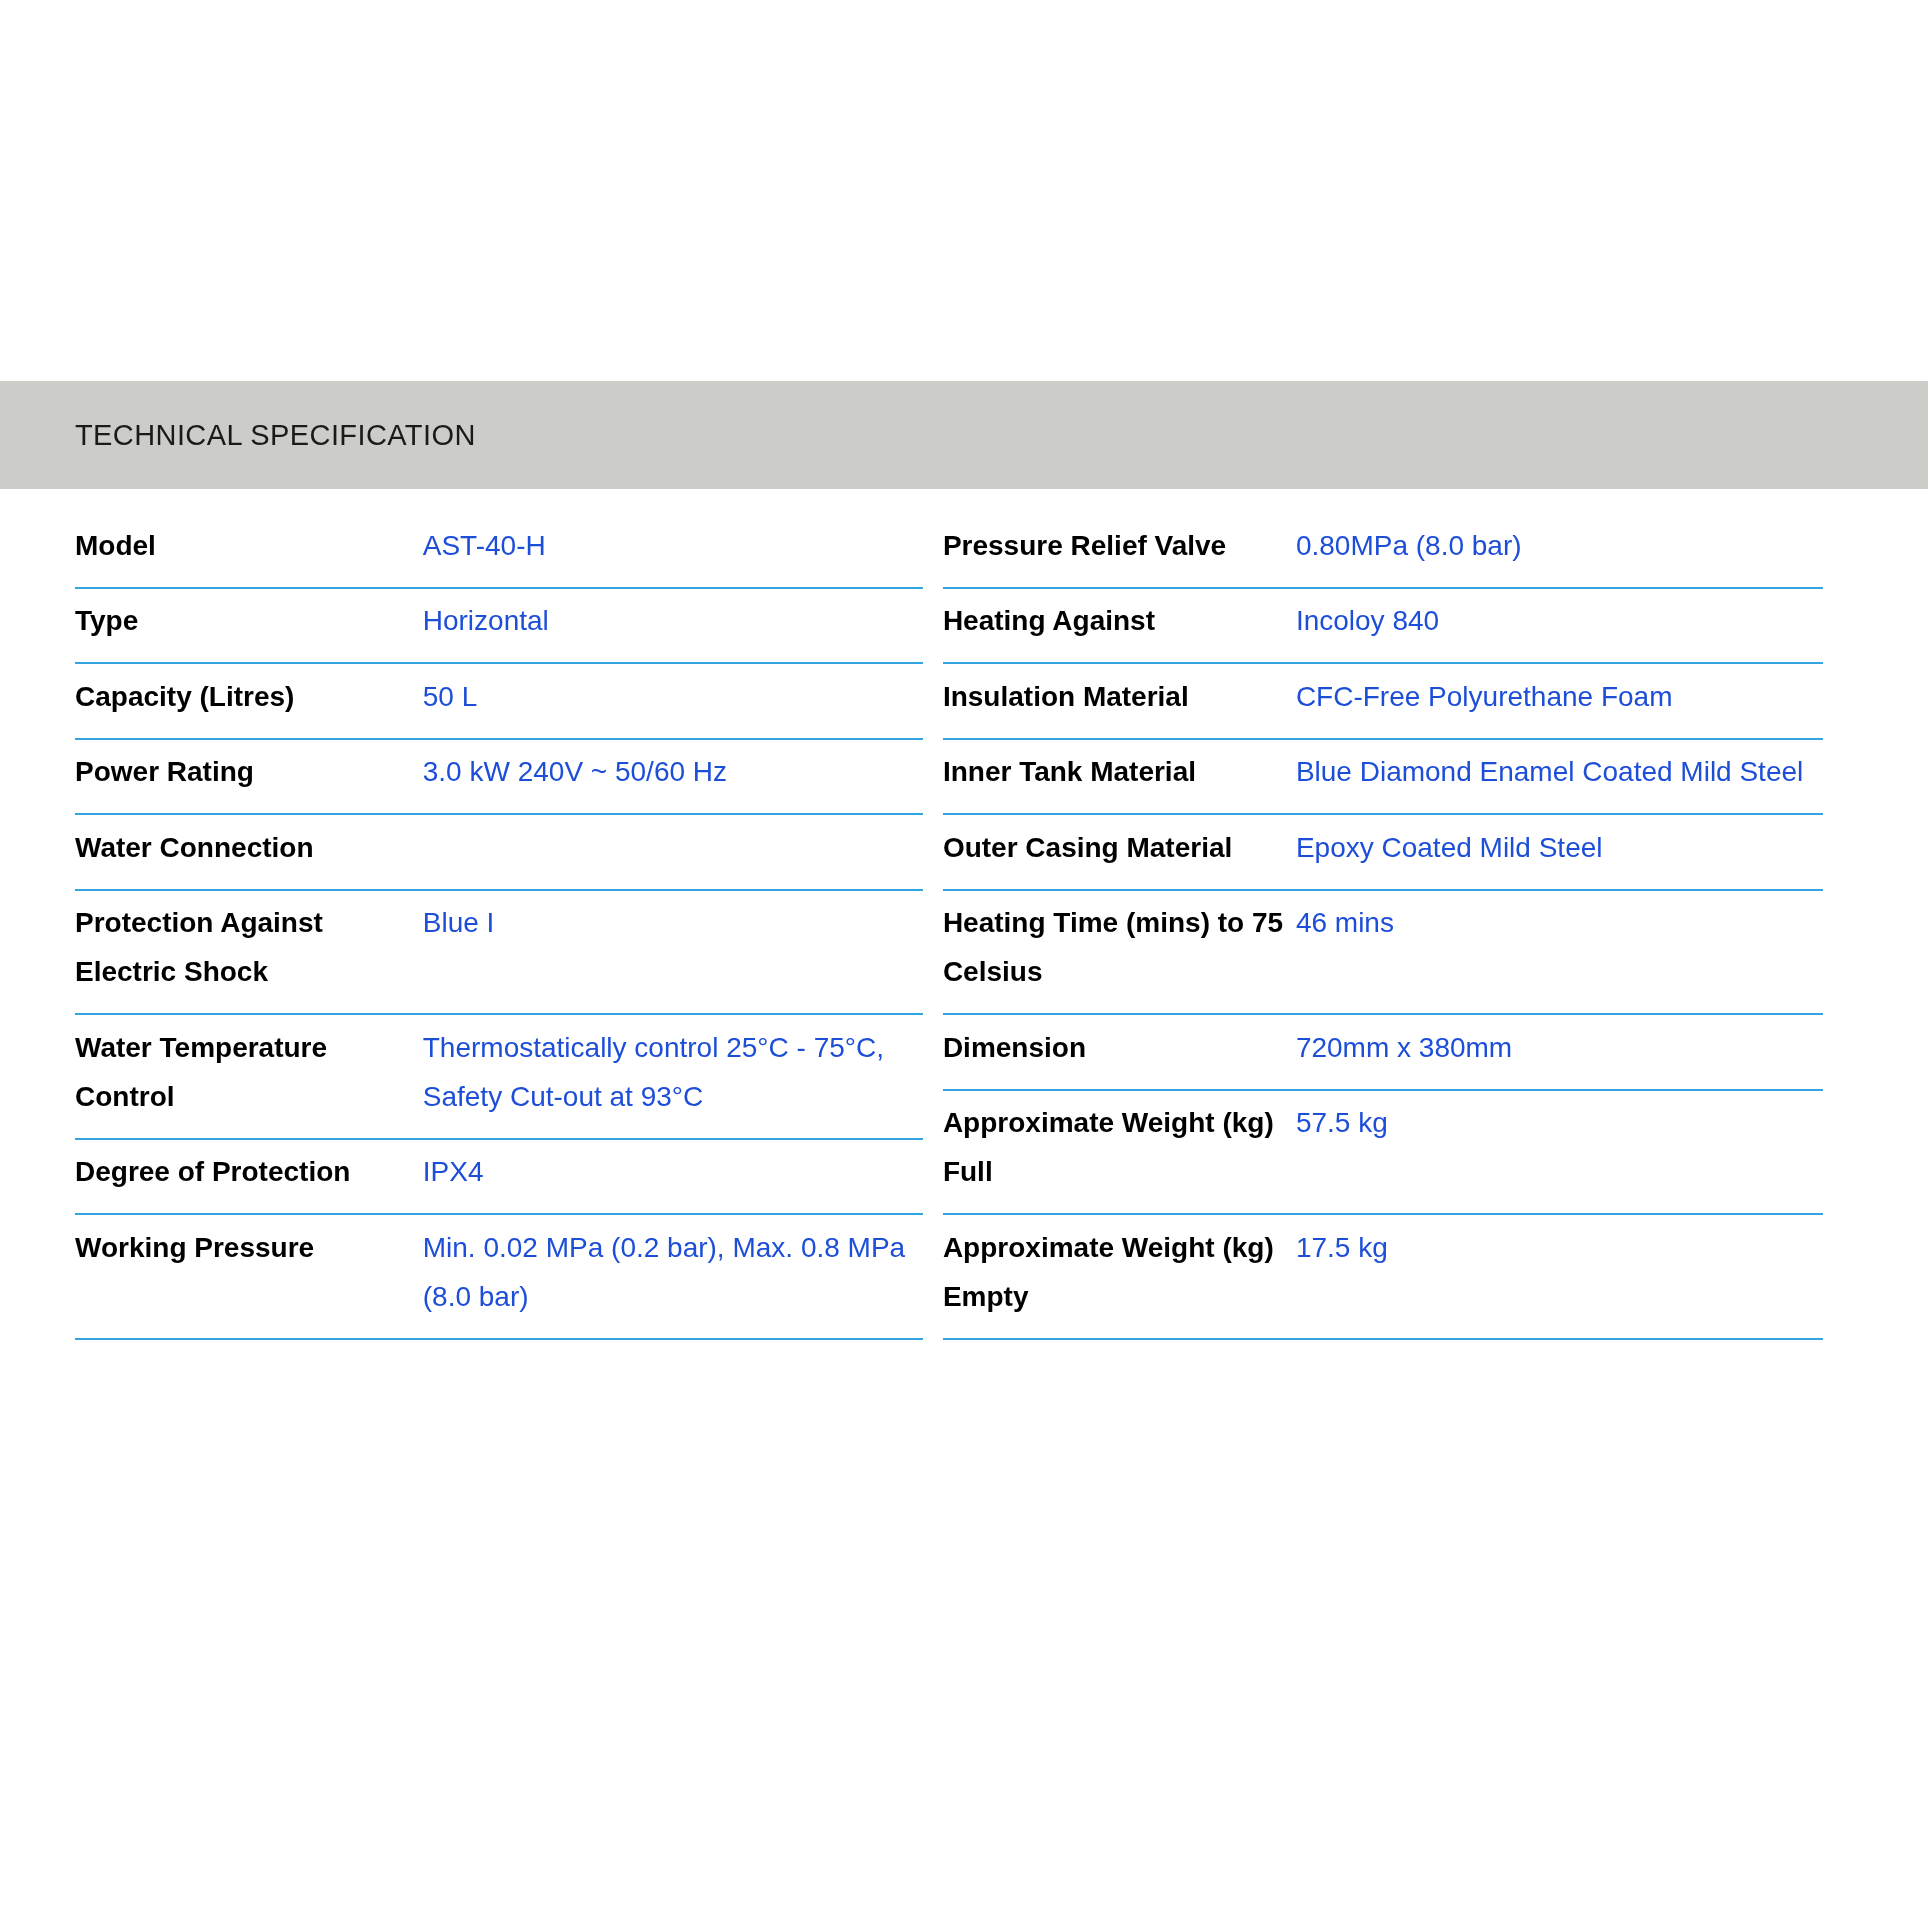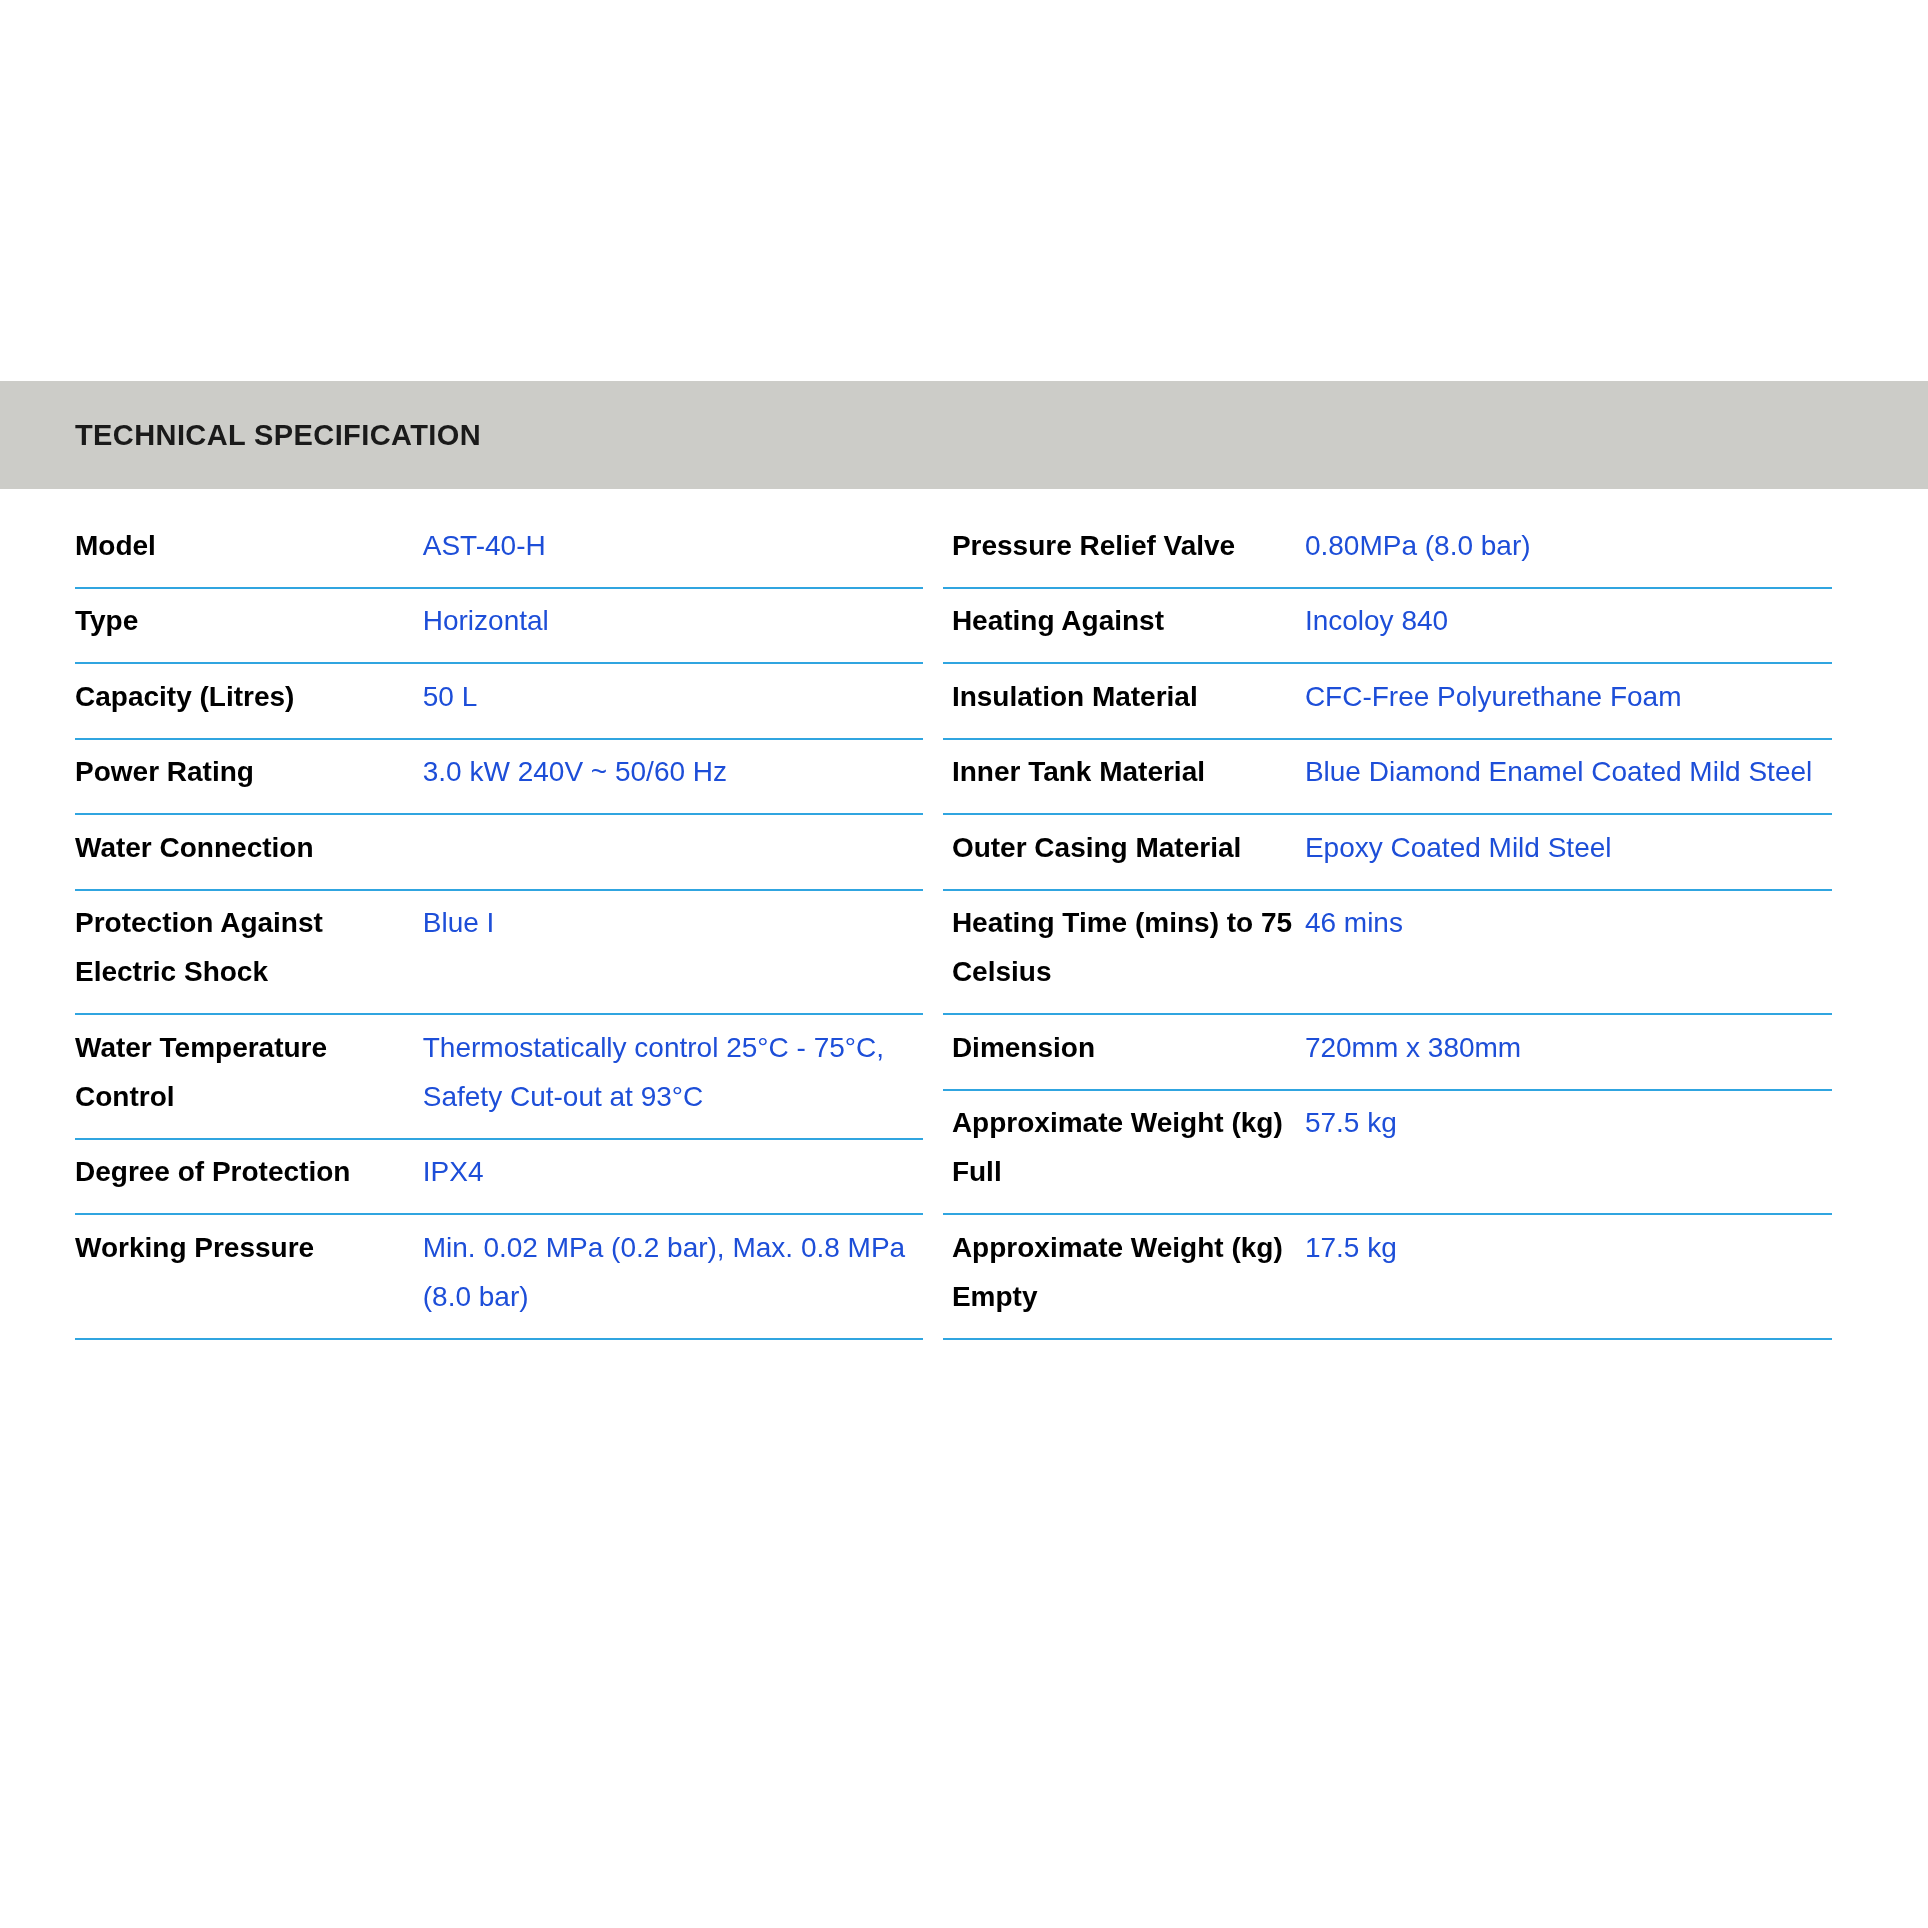--- a/index.html
+++ b/index.html
@@ -31,21 +31,21 @@
     height: 108px;
     background: #ccccc8;
     display: flex;
     align-items: center;
   }
   .section-band-title {
     margin-left: 75px;
     font-size: 29px;
     letter-spacing: 0.4px;
     color: #1a1a1a;
-    font-weight: 700;
+    font-weight: 400;
     font-family: "Liberation Sans", sans-serif;
   }
 
   
   .spec-area {
     position: absolute;
     left: 0;
     top: 513px;
     width: 1720px;
     display: flex;
@@ -93,21 +93,21 @@
     padding-bottom: 17px;
     box-sizing: border-box;
     white-space: normal;
   }
 
   
   .spec-col.left .spec-label { width: 353px; padding-right: 9.4px; }
   .spec-col.left .spec-value { width: 508px; }
 
   
-  .spec-col.right .spec-label { width: 353px; padding-right: 9.4px; margin-left: 9px; }
+  .spec-col.right .spec-label { width: 353px; padding-right: 9.4px; }
   .spec-col.right .spec-value { width: 527px; }
 
   .spec-row.tall .spec-label,
   .spec-row.tall .spec-value { }
 </style>
 </head>
 <body>
 
 <div class="page">
 

